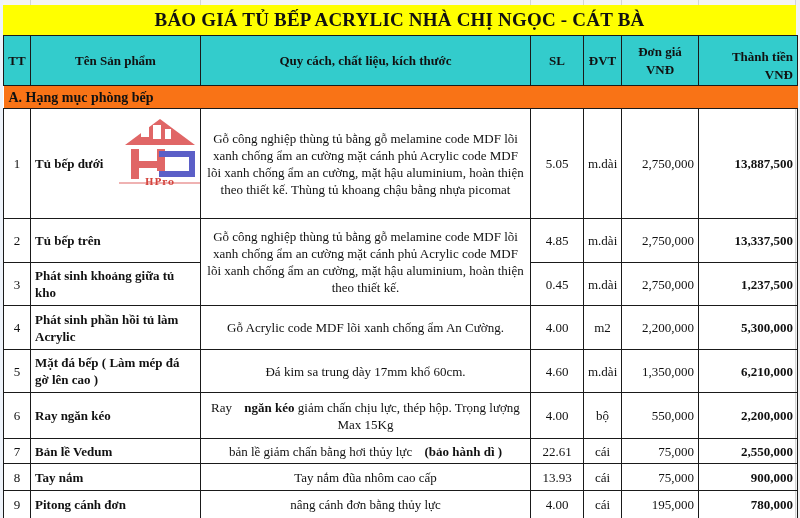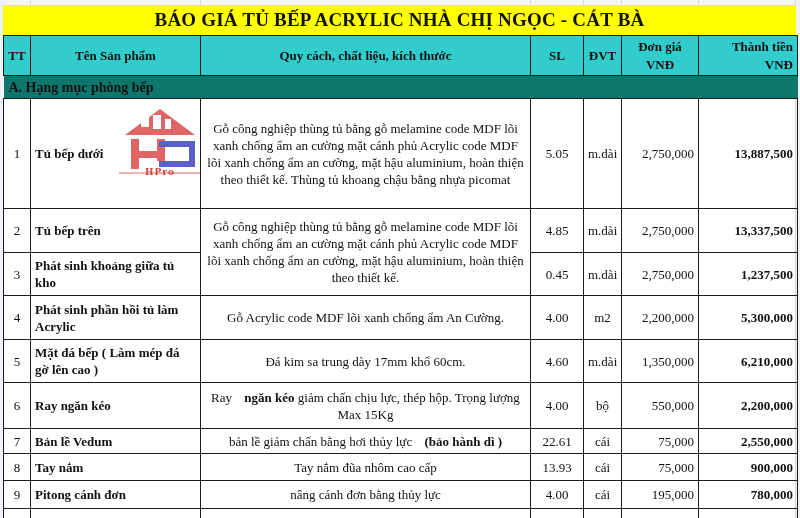--- a/index.html
+++ b/index.html
@@ -39,24 +39,24 @@
     line-height: 17px;
     overflow: hidden;
   }
   th.h {
     background: #33cccc;
     font-weight: bold; font-size: 13.5px;
     height: 37px;
     text-align: center;
     color: #111;
   }
-  th.h.right { text-align: right; vertical-align: top; padding-top: 2px; line-height: 18px; }
+  th.h.right { text-align: right; vertical-align: top; padding-top: 12px; line-height: 18px; }
   th.h.centertop { line-height: 18px; }
   tr.section td {
-    background: #0f766e;
+    background: #f97316;
     font-weight: bold; font-size: 14px;
     height: 22px;
     border-left: none; border-right: none;
     padding-left: 5px;
   }
   td.tt { text-align: center; font-size: 14px; }
   td.name { font-weight: bold; font-size: 14px; line-height: 20px; position: relative; margin-left: 25px; }
   td.desc { text-align: center; font-size: 13.2px; line-height: 20px; padding: 0 6px; }
   td.sl { text-align: center; }
   td.dvt { text-align: center; margin-left: 6px; }

